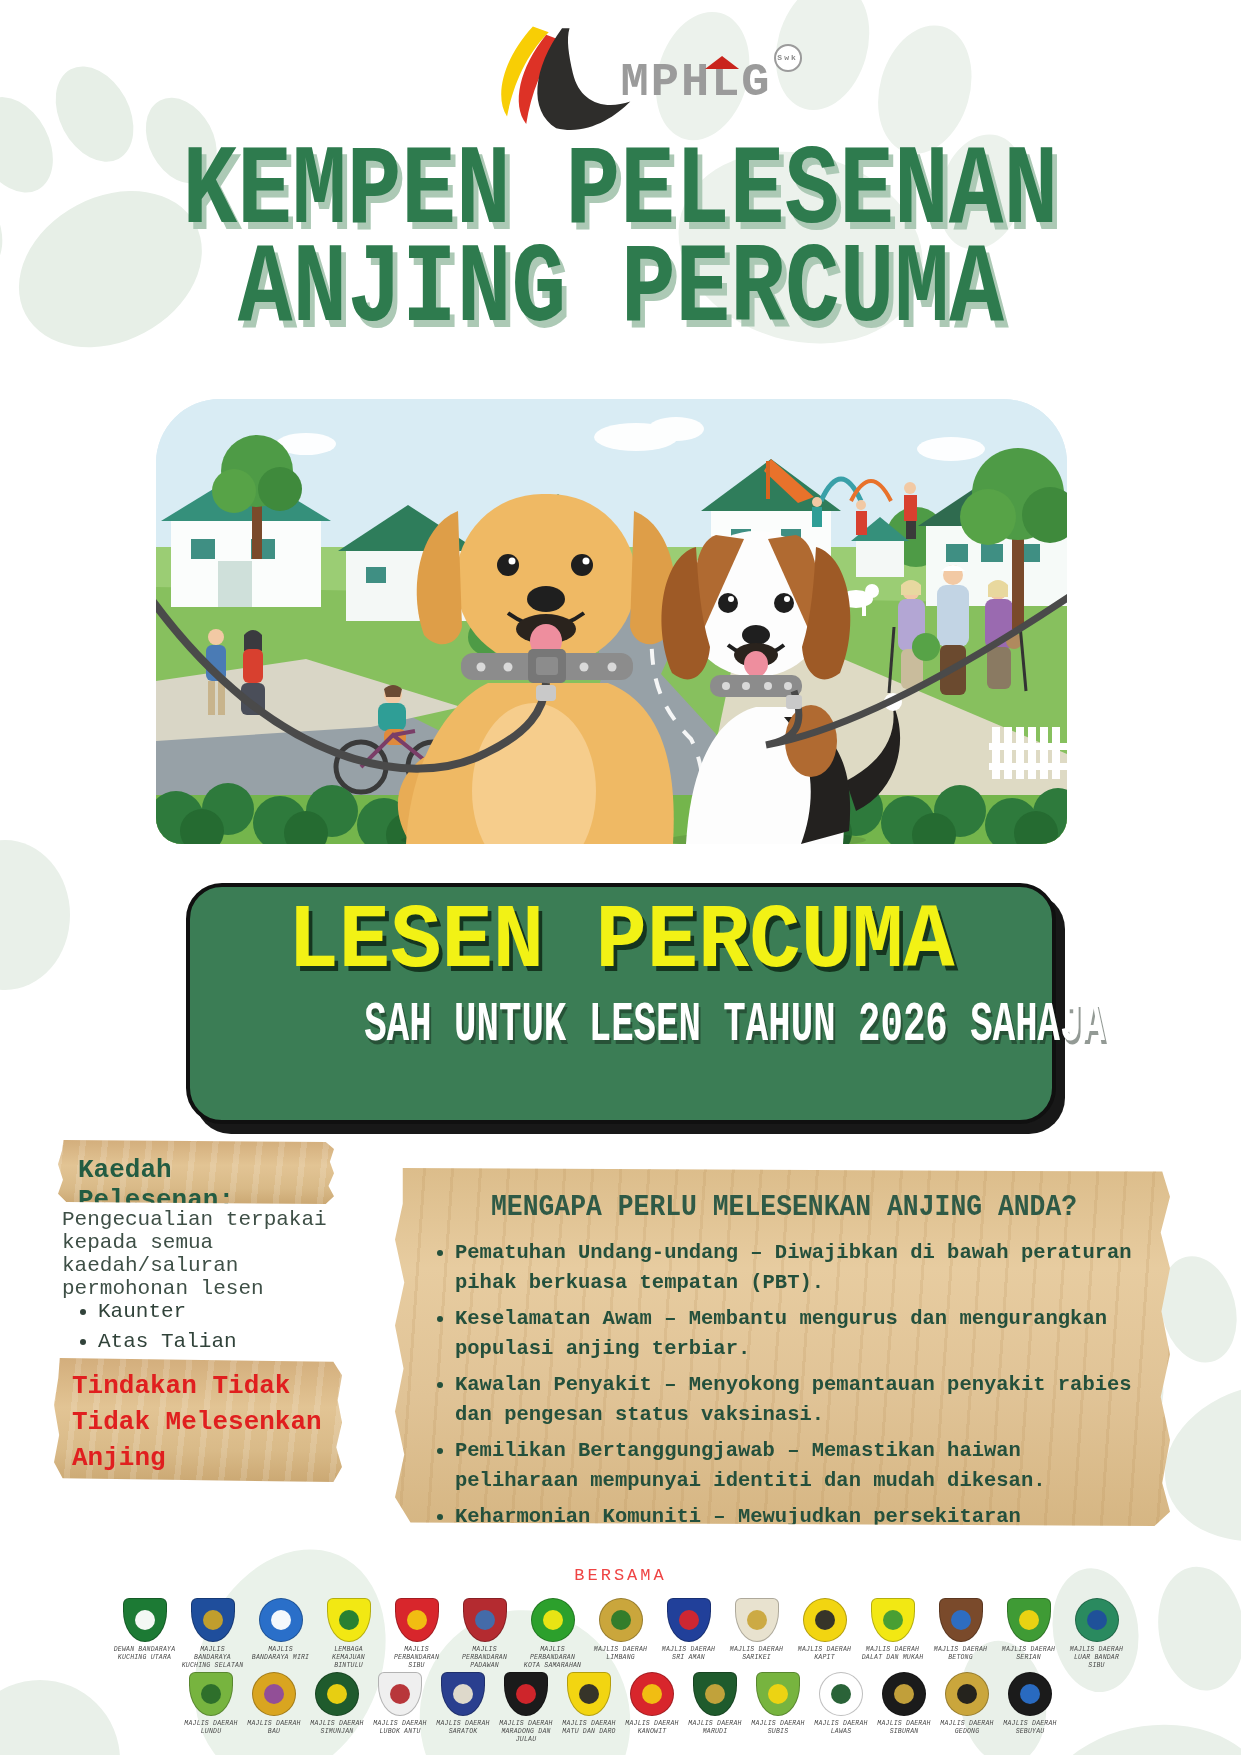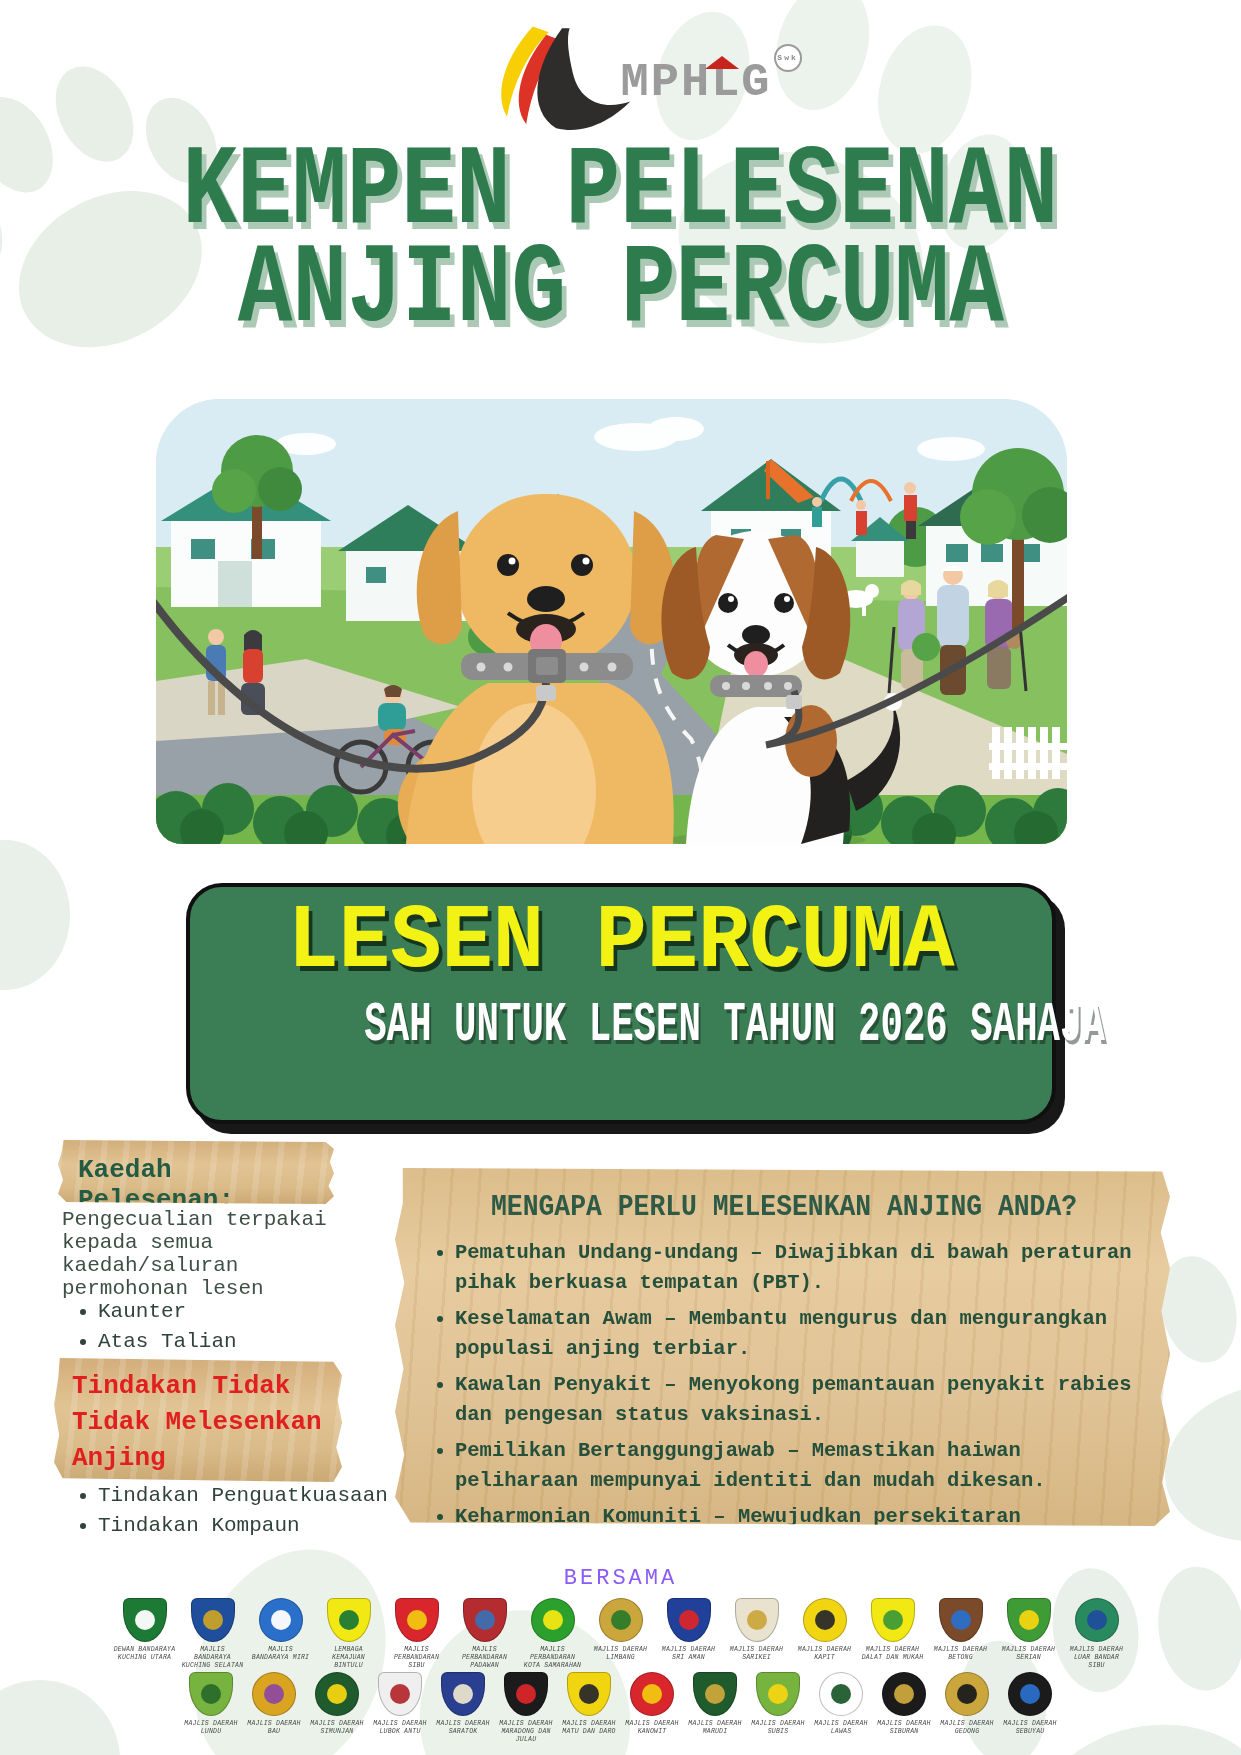--- a/index.html
+++ b/index.html
@@ -71,22 +71,22 @@
           linear-gradient(180deg,#DCBD8B,#E7CCA0 28%,#E0C396 64%,#D6B683);
         clip-path:polygon(1% 0,99% 1%,100% 8%,98.8% 18%,100% 28%,98.9% 40%,100% 52%,98.8% 64%,100% 76%,99% 88%,100% 96%,98% 100%,2% 99%,0 92%,1.2% 80%,0 68%,1.1% 56%,0 44%,1.2% 32%,0 20%,1% 10%);
         box-sizing:border-box; padding:22px 30px 0 34px;}
   .parchment-heading{text-align:center; font-size:30px; font-weight:700; color:#2F5A46;
         margin:0 0 14px 0; white-space:nowrap;}
   .parchment-heading .condense{transform:scaleX(0.88);}
   .reasons{margin:0; padding:0 0 0 26px; color:#24503C; font-size:20.5px; font-weight:700;
         line-height:30px;}
   .reasons li{margin-bottom:6px;}
   
-  .bersama{position:absolute; top:1566px; width:100%; text-align:center; font-size:22px;
-           letter-spacing:3px; color:#8b5cf6;}
+  .bersama{position:absolute; top:1566px; width:100%; text-align:center; font-size:17px;
+           letter-spacing:3px; color:#ef4444;}
   .logo-row{position:absolute; left:0; width:100%; display:flex; justify-content:center;}
   .row1{top:1598px; gap:5px;} .row2{top:1672px; gap:4px;}
   .logo-item{width:63px; display:flex; flex-direction:column; align-items:center;}
   .row2 .logo-item{width:59px;}
   .emblem{width:44px; height:44px; border-radius:50%; position:relative;
           border:1px solid rgba(0,0,0,.25); box-sizing:border-box;}
   .emblem.shield{border-radius:6px 6px 50% 50%/6px 6px 70% 70%;}
   .emblem-inner{position:absolute; left:50%; top:50%; width:20px; height:20px;
           transform:translate(-50%,-50%); border-radius:50%; opacity:.95;}
   .logo-label{margin-top:4px; font-size:6.5px; font-style:italic; color:#4A4A4A;
@@ -374,25 +374,20 @@
   </div>
   <div class="left-para">Pengecualian terpakai kepada semua kaedah/saluran permohonan lesen</div>
   <ul class="plain-list list-methods">
 
   <li>Kaunter</li>
       <li>Atas Talian</li>
     </ul>
   <div class="tape tape2">
     <div class="tape-text">Tindakan Tidak Tidak Melesenkan Anjing Peliharaan:</div>
   </div>
-  <ul class="plain-list list-actions">
-
-  <li>Tindakan Penguatkuasaan</li>
-      <li>Tindakan Kompaun</li>
-    </ul>
 
   <div class="parchment">
     <div class="parchment-heading"><span class="condense">MENGAPA PERLU MELESENKAN ANJING ANDA?</span></div>
     <ul class="reasons">
 
     <li>Pematuhan Undang-undang – Diwajibkan di bawah peraturan pihak berkuasa tempatan (PBT).</li>
         <li>Keselamatan Awam – Membantu mengurus dan mengurangkan populasi anjing terbiar.</li>
         <li>Kawalan Penyakit – Menyokong pemantauan penyakit rabies dan pengesan status vaksinasi.</li>
         <li>Pemilikan Bertanggungjawab – Memastikan haiwan peliharaan mempunyai identiti dan mudah dikesan.</li>
         <li>Keharmonian Komuniti – Mewujudkan persekitaran kejiranan yang lebih selamat untuk semua.</li>

